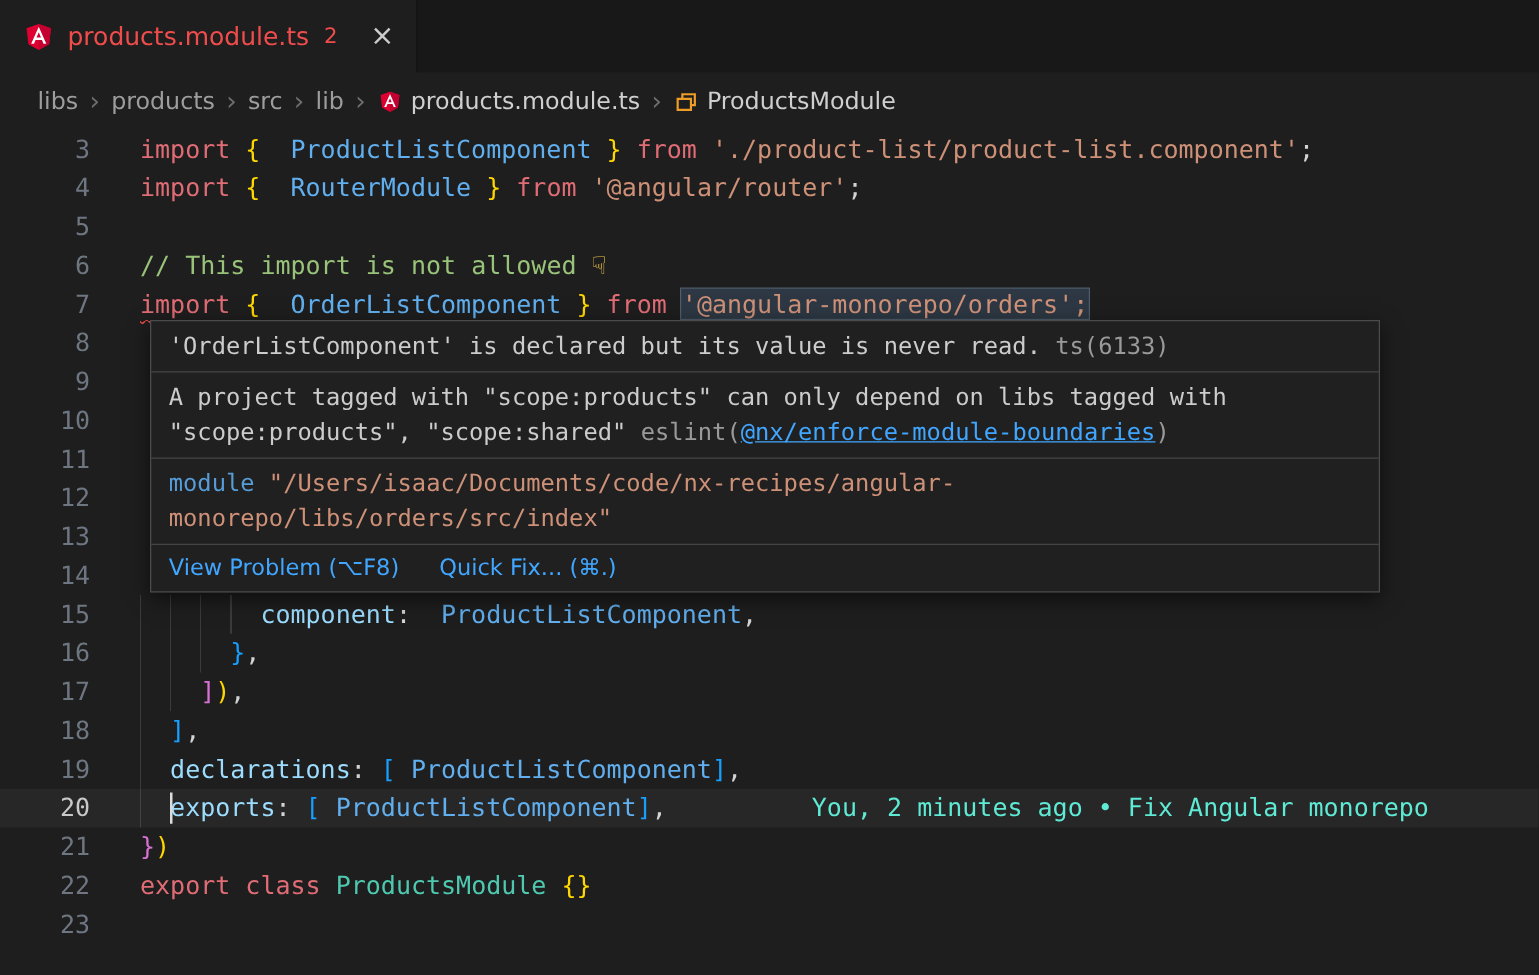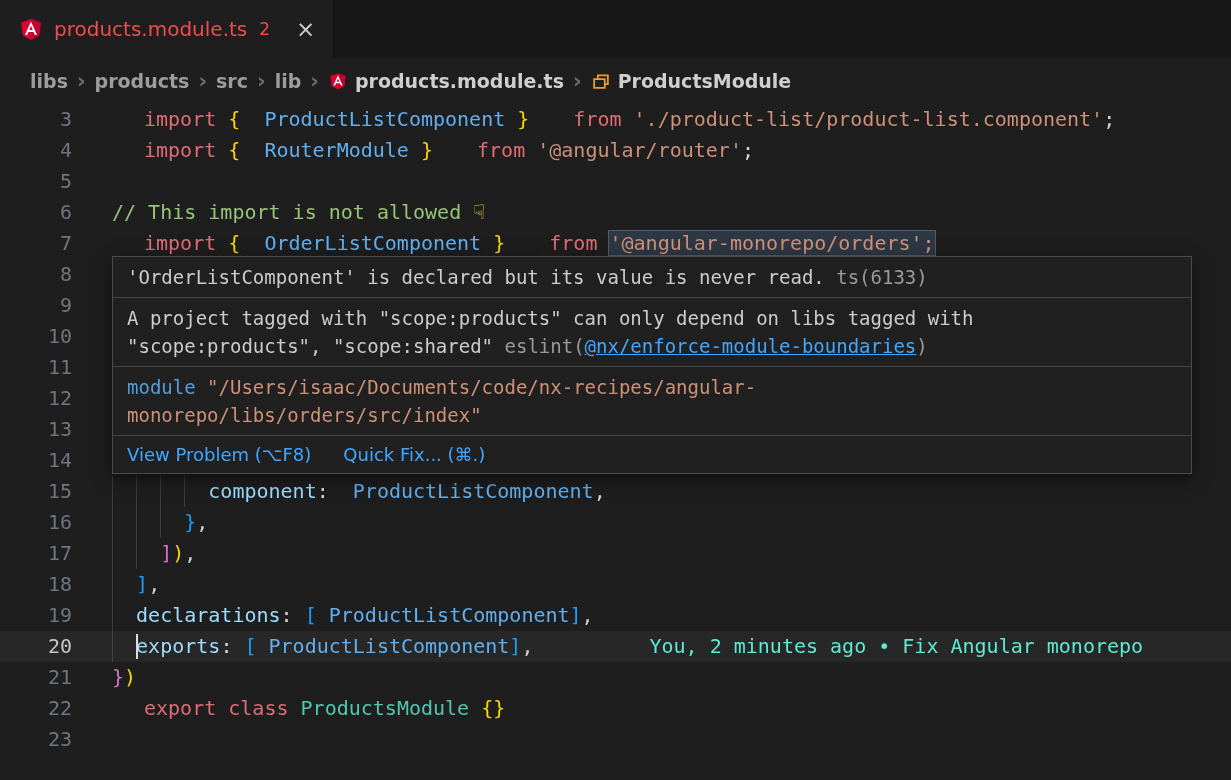--- a/index.html
+++ b/index.html
@@ -19,41 +19,41 @@
   }
   .tab-label { color:var(--error-red,#f14c4c); font-size:20px; }
   .tab-badge { color:var(--error-red,#f14c4c); font-size:17px; margin-left:2px; }
   .tab-close { color:#cccccc; font-size:23px; margin-left:16px; line-height:1; cursor:pointer; }
   .icon { display:inline-flex; align-items:center; }
 
   
   .breadcrumbs {
     height:46px; display:flex; align-items:center; gap:9px;
     padding-left:30px; background:#1e1e1e;
-    color:#9d9d9d; font-size:19px;font-weight:bold;
+    color:#9d9d9d; font-size:19px;
   }
   .bc-item { display:inline-flex; align-items:center; gap:7px; cursor:pointer; }
   .bc-item.bright { color:#cfcfcf; }
   .bc-sep { color:#6e6e6e; font-size:21px; }
 
   
   .editor {
     font-family:"DejaVu Sans Mono", monospace;
     font-size:20px; position:relative;
   }
   .line { display:flex; height:31px; line-height:31px; }
   .line.active { background:rgba(255,255,255,0.045); }
   .gutter {
     flex:0 0 112px; text-align:right; padding-right:40px;
     color:#6e7681; user-select:none;
   }
   .line.active .gutter { color:#c8c8c8; }
   .content { white-space:pre; position:relative; color:#d4d4d4; }
 
-  .tk.kw   { color:#e06c75;margin-left:32px; }
+  .tk.kw   { color:#e06c75; }
   .tk.typ  { color:#61afef;margin-left:12px; }
   .tk.cls  { color:#4ec9b0; }
   .tk.str  { color:#ce9178; }
   .tk.cmt  { color:#98c379;margin-top:45px; }
   .tk.prop { color:#9cdcfe; }
   .tk.pun  { color:#d4d4d4; }
   .tk.b1   { color:#ffd700; }
   .tk.b2   { color:#da70d6; }
   .tk.b3   { color:#179fff; }
   .tk.emoji{ color:#e8c24a; font-family:"DejaVu Sans",sans-serif; }
@@ -71,21 +71,21 @@
   .ind {
     display:inline-block; height:31px; vertical-align:top;
     background-image:repeating-linear-gradient(to right,
       rgba(255,255,255,0.13) 0 1px, transparent 1px 2ch);
   }
   .cursor { position:absolute; width:2px; height:25px; margin-top:3px; background:#dcdcdc; }
   .blame { color:#5eead4; margin-left:116px; }
 
   
   .hover {
-    position:absolute; left:112px; top:256px; width:1080px; z-index:10;
+    position:absolute; left:120px; top:256px; width:984px; z-index:10;
     background:#202020; border:1px solid #4b4b4b;
     box-shadow:0 5px 16px rgba(0,0,0,0.55);
     font-family:"DejaVu Sans Mono", monospace; font-size:19px; color:#cccccc;
   }
   .hov-sec { padding:6px 14px; line-height:28px; border-bottom:1px solid #454545; }
   .dim { color:#9a9a9a; }
   .codewrap { max-width:660px; word-wrap:break-word; }
   .kw2 { color:#569cd6; }
   .str2 { color:#ce9178; }
   .hov-actions {

